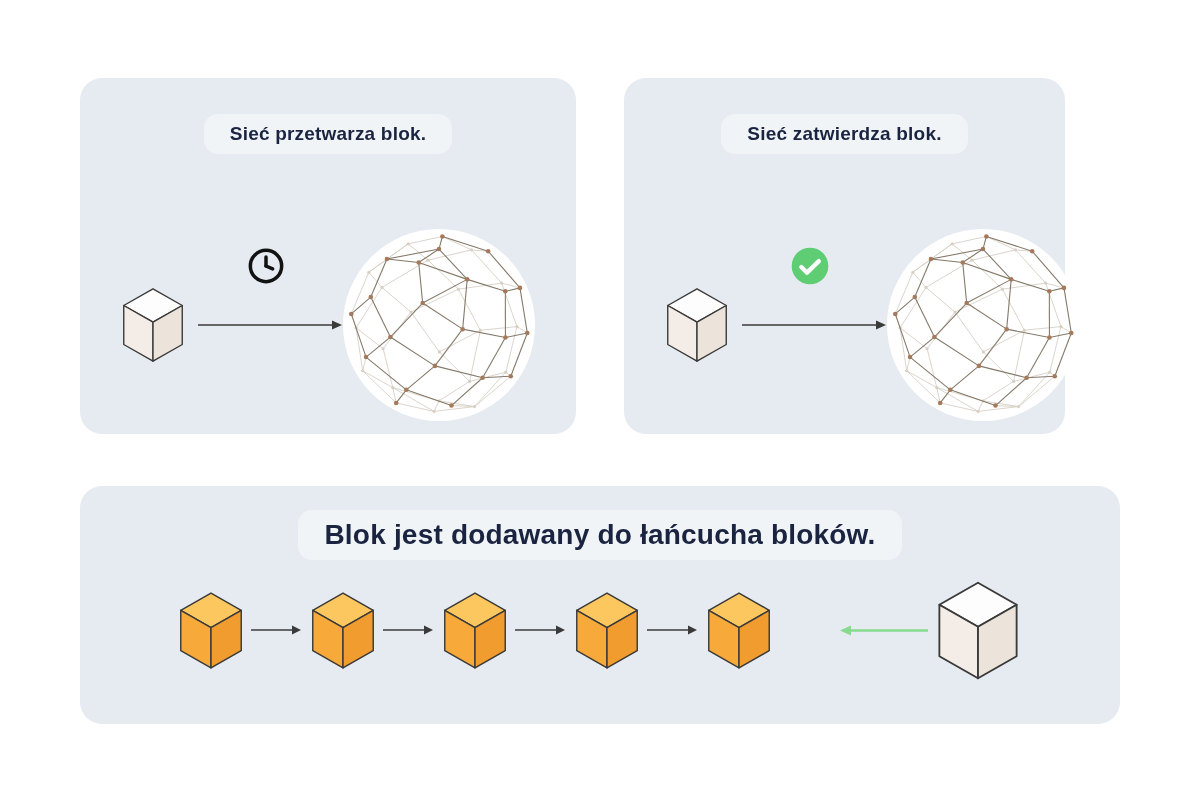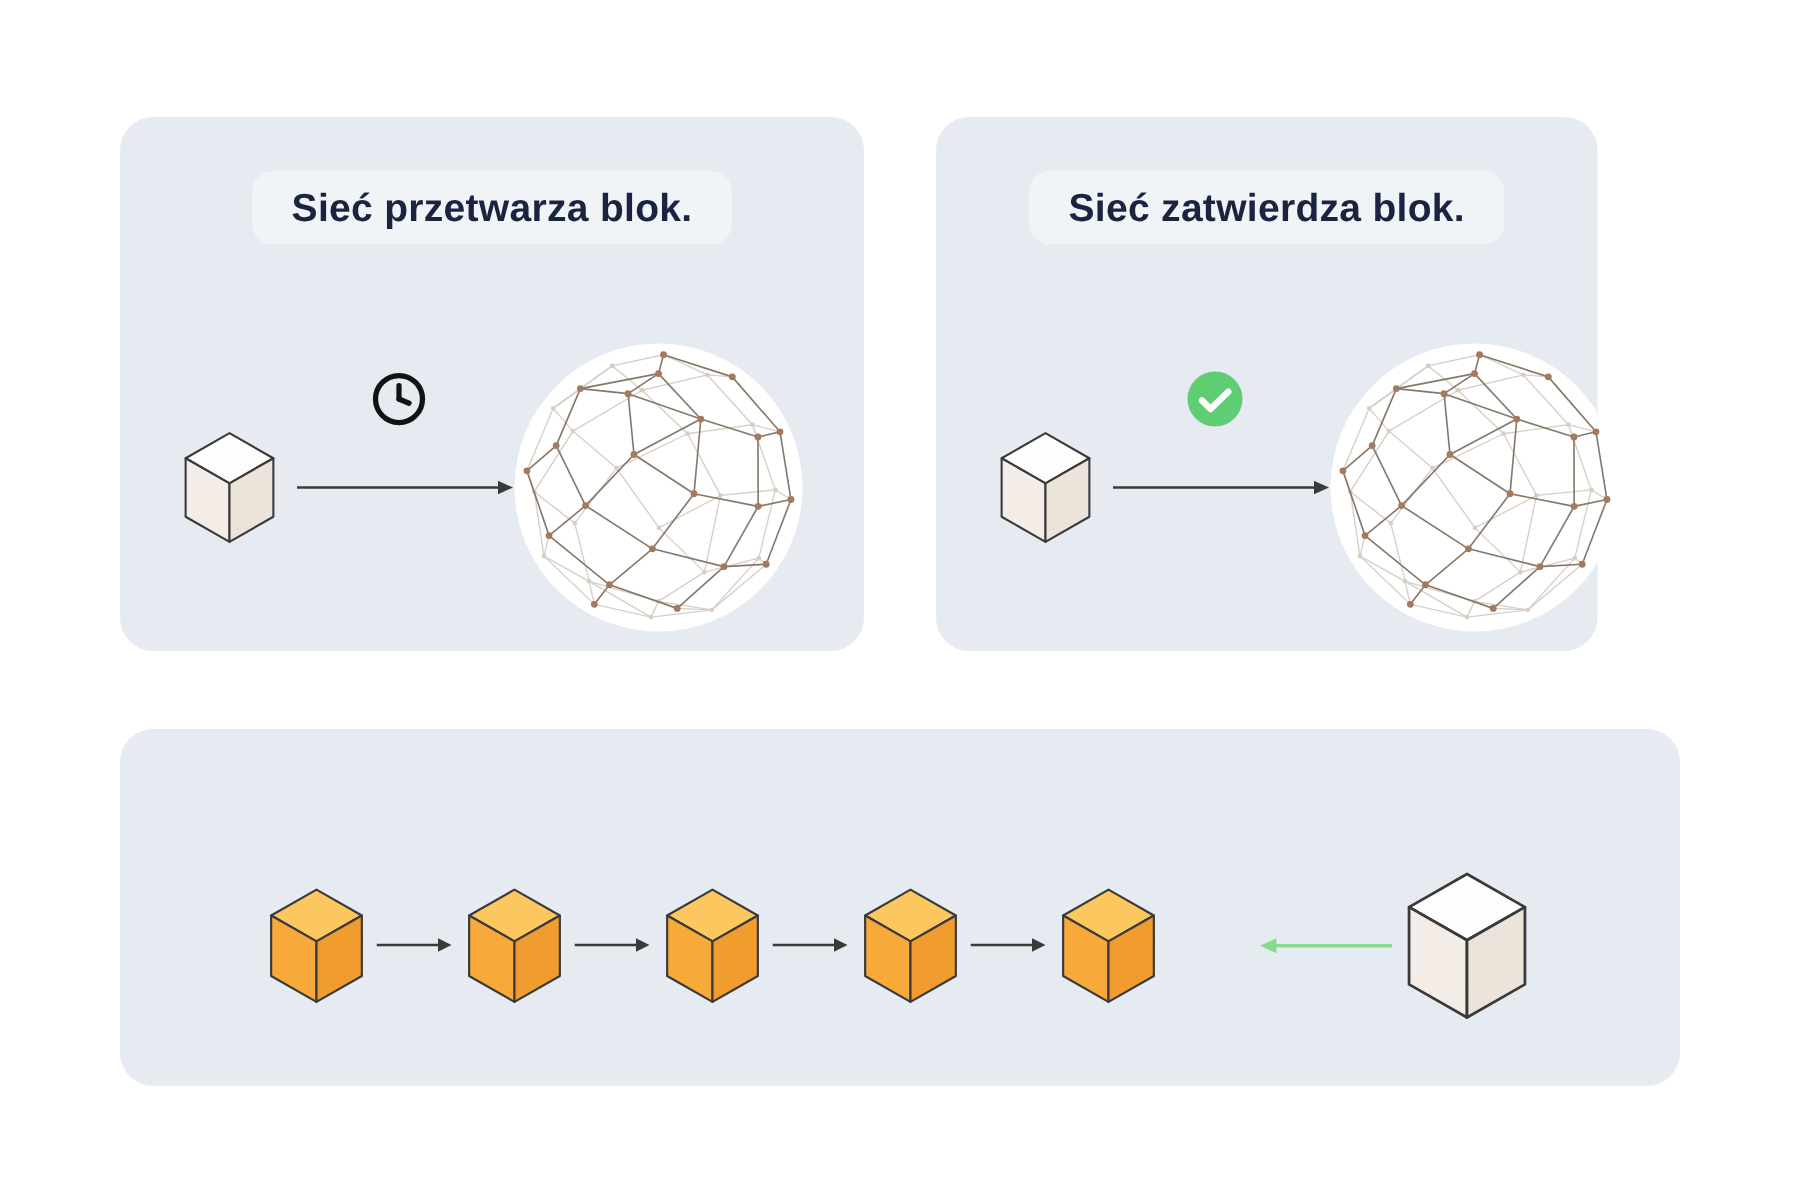--- a/index.html
+++ b/index.html
@@ -19,21 +19,21 @@
   .title-wrap{position:absolute;left:0;right:0;text-align:center;}
   .panel-a .title-wrap,.panel-b .title-wrap{top:36px;}
   .panel-c .title-wrap{top:24px;}
   .title-pill{
     display:inline-block;
     background:rgba(255,255,255,0.45);
     border-radius:14px;
     padding:9px 26px;
     font-weight:700;
     color:var(--title-text,#1a2440);
-    font-size:26px;
+    font-size:19px;
     letter-spacing:0.2px;
   }
   .panel-c .title-pill{font-size:28px;}
   .content{position:absolute;inset:0;}
 
   svg{display:block;position:absolute;}
   .cube-sm{width:70px;height:78px;}
   .cube-md{width:72px;height:81px;}
   .cube-lg{width:92px;height:103px;}
   .cube-white{
@@ -374,20 +374,23 @@
             <circle cx="67.0" cy="165.5" r="2.3" fill="#a5795a"></circle>
             <circle cx="172.5" cy="151.7" r="2.3" fill="#a5795a"></circle>
             <circle cx="112.6" cy="181.4" r="2.3" fill="#a5795a"></circle>
             <circle cx="56.8" cy="178.7" r="2.3" fill="#a5795a"></circle>
           </g>
         </svg>
     </div>
   </section>
 
   <section class="panel panel-c">
+    <div class="title-wrap">
+      <span class="title-pill">Blok jest dodawany do łańcucha bloków.</span>
+    </div>
     <div class="content">
       <svg class="cube-md cube-orange c-cube1" viewBox="0 0 100 112">
           <use href="#cube"></use>
         </svg>
       <svg class="c-arrow c-arrow1" viewBox="0 0 50 12">
         <line x1="0" y1="6" x2="41" y2="6" stroke="var(--arrow-dark,#3a3a3a)" stroke-width="1.6"></line>
         <polygon points="41,1.5 50,6 41,10.5" fill="var(--arrow-dark,#3a3a3a)"></polygon>
       </svg>
       <svg class="cube-md cube-orange c-cube2" viewBox="0 0 100 112">
           <use href="#cube"></use>

